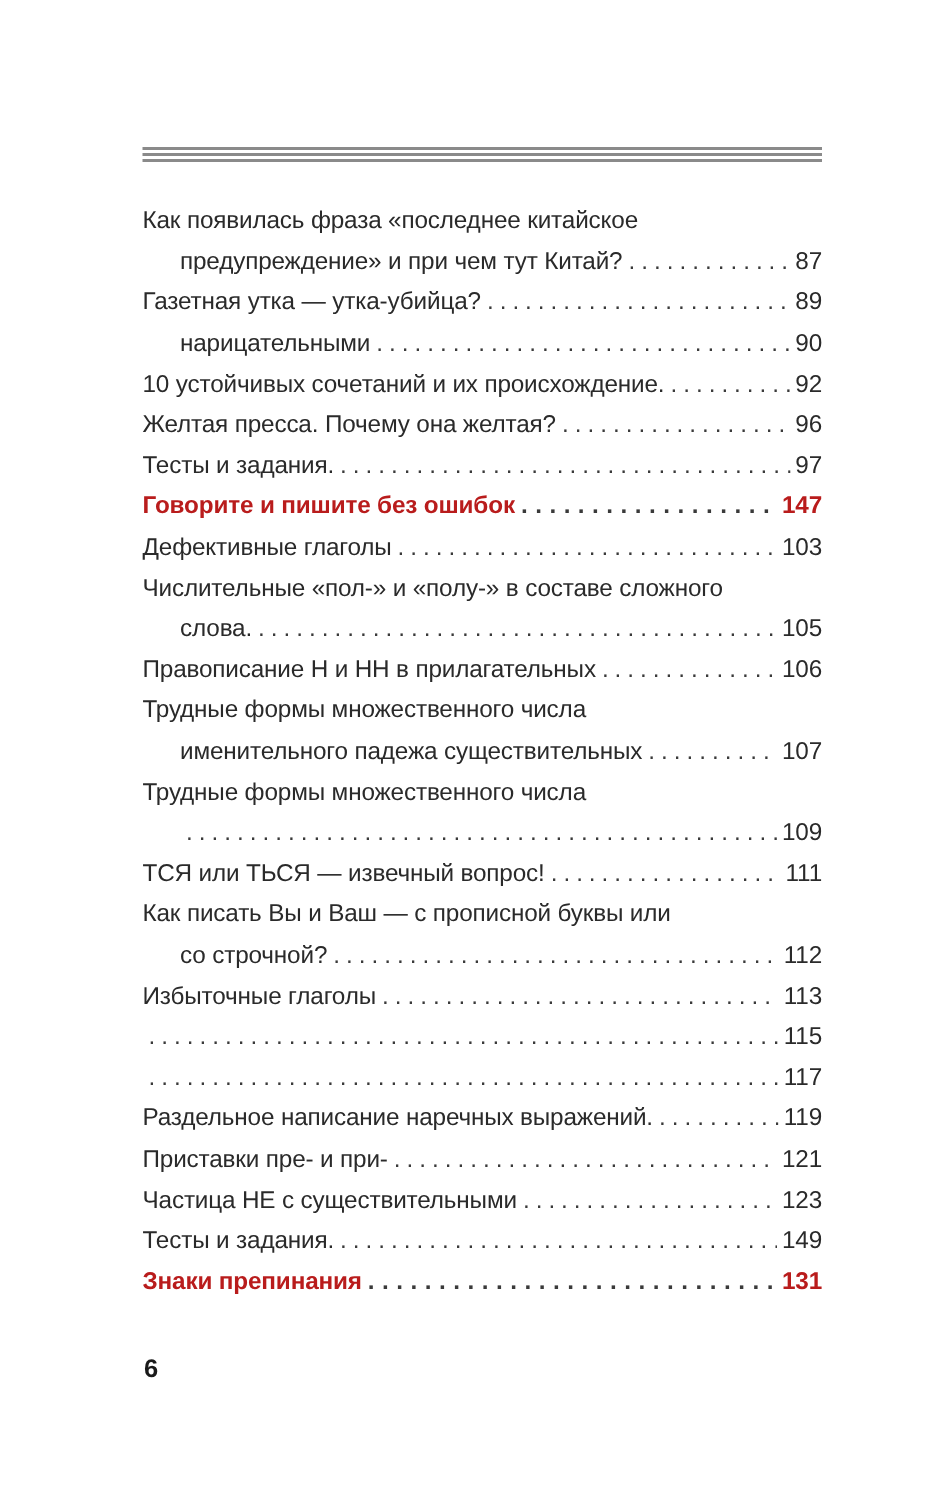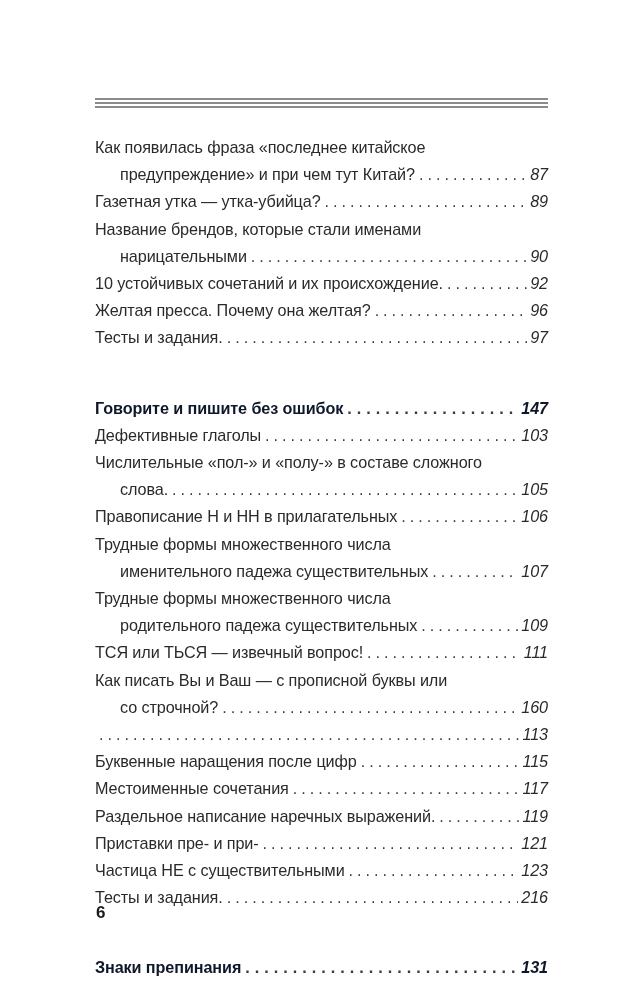--- a/index.html
+++ b/index.html
@@ -70,26 +70,24 @@
       color: #3a3a3a;
     }
     .entry .leader::before {
       content: ". . . . . . . . . . . . . . . . . . . . . . . . . . . . . . . . . . . . . . . . . . . . . . . . . . . . . . . . . . . . . . . . . . . . . . . . . . . .";
       letter-spacing: 0;
       word-spacing: -0.5px;
     }
     .entry .page {
       flex: 0 0 auto;
       text-align: right;
-      font-style: italic;
     }
     .entry.section {
       font-weight: bold;
-      color: #0f172a;
-      margin-top: 43px;
+      color: #b91c1c;
     }
     .entry.section .leader::before {
       word-spacing: 0.5px;
     }
 
     .page-number {
       position: absolute;
       left: 96px;
       top: 903px;
       font-size: 17px;
@@ -119,21 +117,20 @@
 
   <li class="entry">
     <span class="row">
       <span class="title">Газетная утка — утка-убийца?</span>
       <span class="leader"></span>
       <span class="page">89</span>
     </span>
   </li>
 
   <li class="entry wrapped">
-    <span class="first">Название брендов, которые стали именами</span>
     <span class="row">
       <span class="title">нарицательными</span>
       <span class="leader"></span>
       <span class="page">90</span>
     </span>
   </li>
 
   <li class="entry">
     <span class="row">
       <span class="title">10 устойчивых сочетаний и их происхождение.</span>
@@ -196,61 +193,59 @@
     <span class="row">
       <span class="title">именительного падежа существительных</span>
       <span class="leader"></span>
       <span class="page">107</span>
     </span>
   </li>
 
   <li class="entry wrapped">
     <span class="first">Трудные формы множественного числа</span>
     <span class="row">
-      <span class="title">родительного падежа существительных</span>
       <span class="leader"></span>
       <span class="page">109</span>
     </span>
   </li>
 
   <li class="entry">
     <span class="row">
       <span class="title">ТСЯ или ТЬСЯ — извечный вопрос!</span>
       <span class="leader"></span>
       <span class="page">111</span>
     </span>
   </li>
 
   <li class="entry wrapped">
     <span class="first">Как писать Вы и Ваш — с прописной буквы или</span>
     <span class="row">
       <span class="title">со строчной?</span>
       <span class="leader"></span>
-      <span class="page">160</span>
-    </span>
-  </li>
-
-  <li class="entry">
-    <span class="row">
+      <span class="page">112</span>
+    </span>
+  </li>
+
+  <li class="entry">
+    <span class="row">
+      <span class="title">Избыточные глаголы</span>
       <span class="leader"></span>
       <span class="page">113</span>
     </span>
   </li>
 
   <li class="entry">
     <span class="row">
-      <span class="title">Буквенные наращения после цифр</span>
       <span class="leader"></span>
       <span class="page">115</span>
     </span>
   </li>
 
   <li class="entry">
     <span class="row">
-      <span class="title">Местоименные сочетания</span>
       <span class="leader"></span>
       <span class="page">117</span>
     </span>
   </li>
 
   <li class="entry">
     <span class="row">
       <span class="title">Раздельное написание наречных выражений.</span>
       <span class="leader"></span>
       <span class="page">119</span>
@@ -270,21 +265,21 @@
       <span class="title">Частица НЕ с существительными</span>
       <span class="leader"></span>
       <span class="page">123</span>
     </span>
   </li>
 
   <li class="entry">
     <span class="row">
       <span class="title">Тесты и задания.</span>
       <span class="leader"></span>
-      <span class="page">216</span>
+      <span class="page">149</span>
     </span>
   </li>
 
   <li class="entry section">
     <span class="row">
       <span class="title">Знаки препинания</span>
       <span class="leader"></span>
       <span class="page">131</span>
     </span>
   </li>

